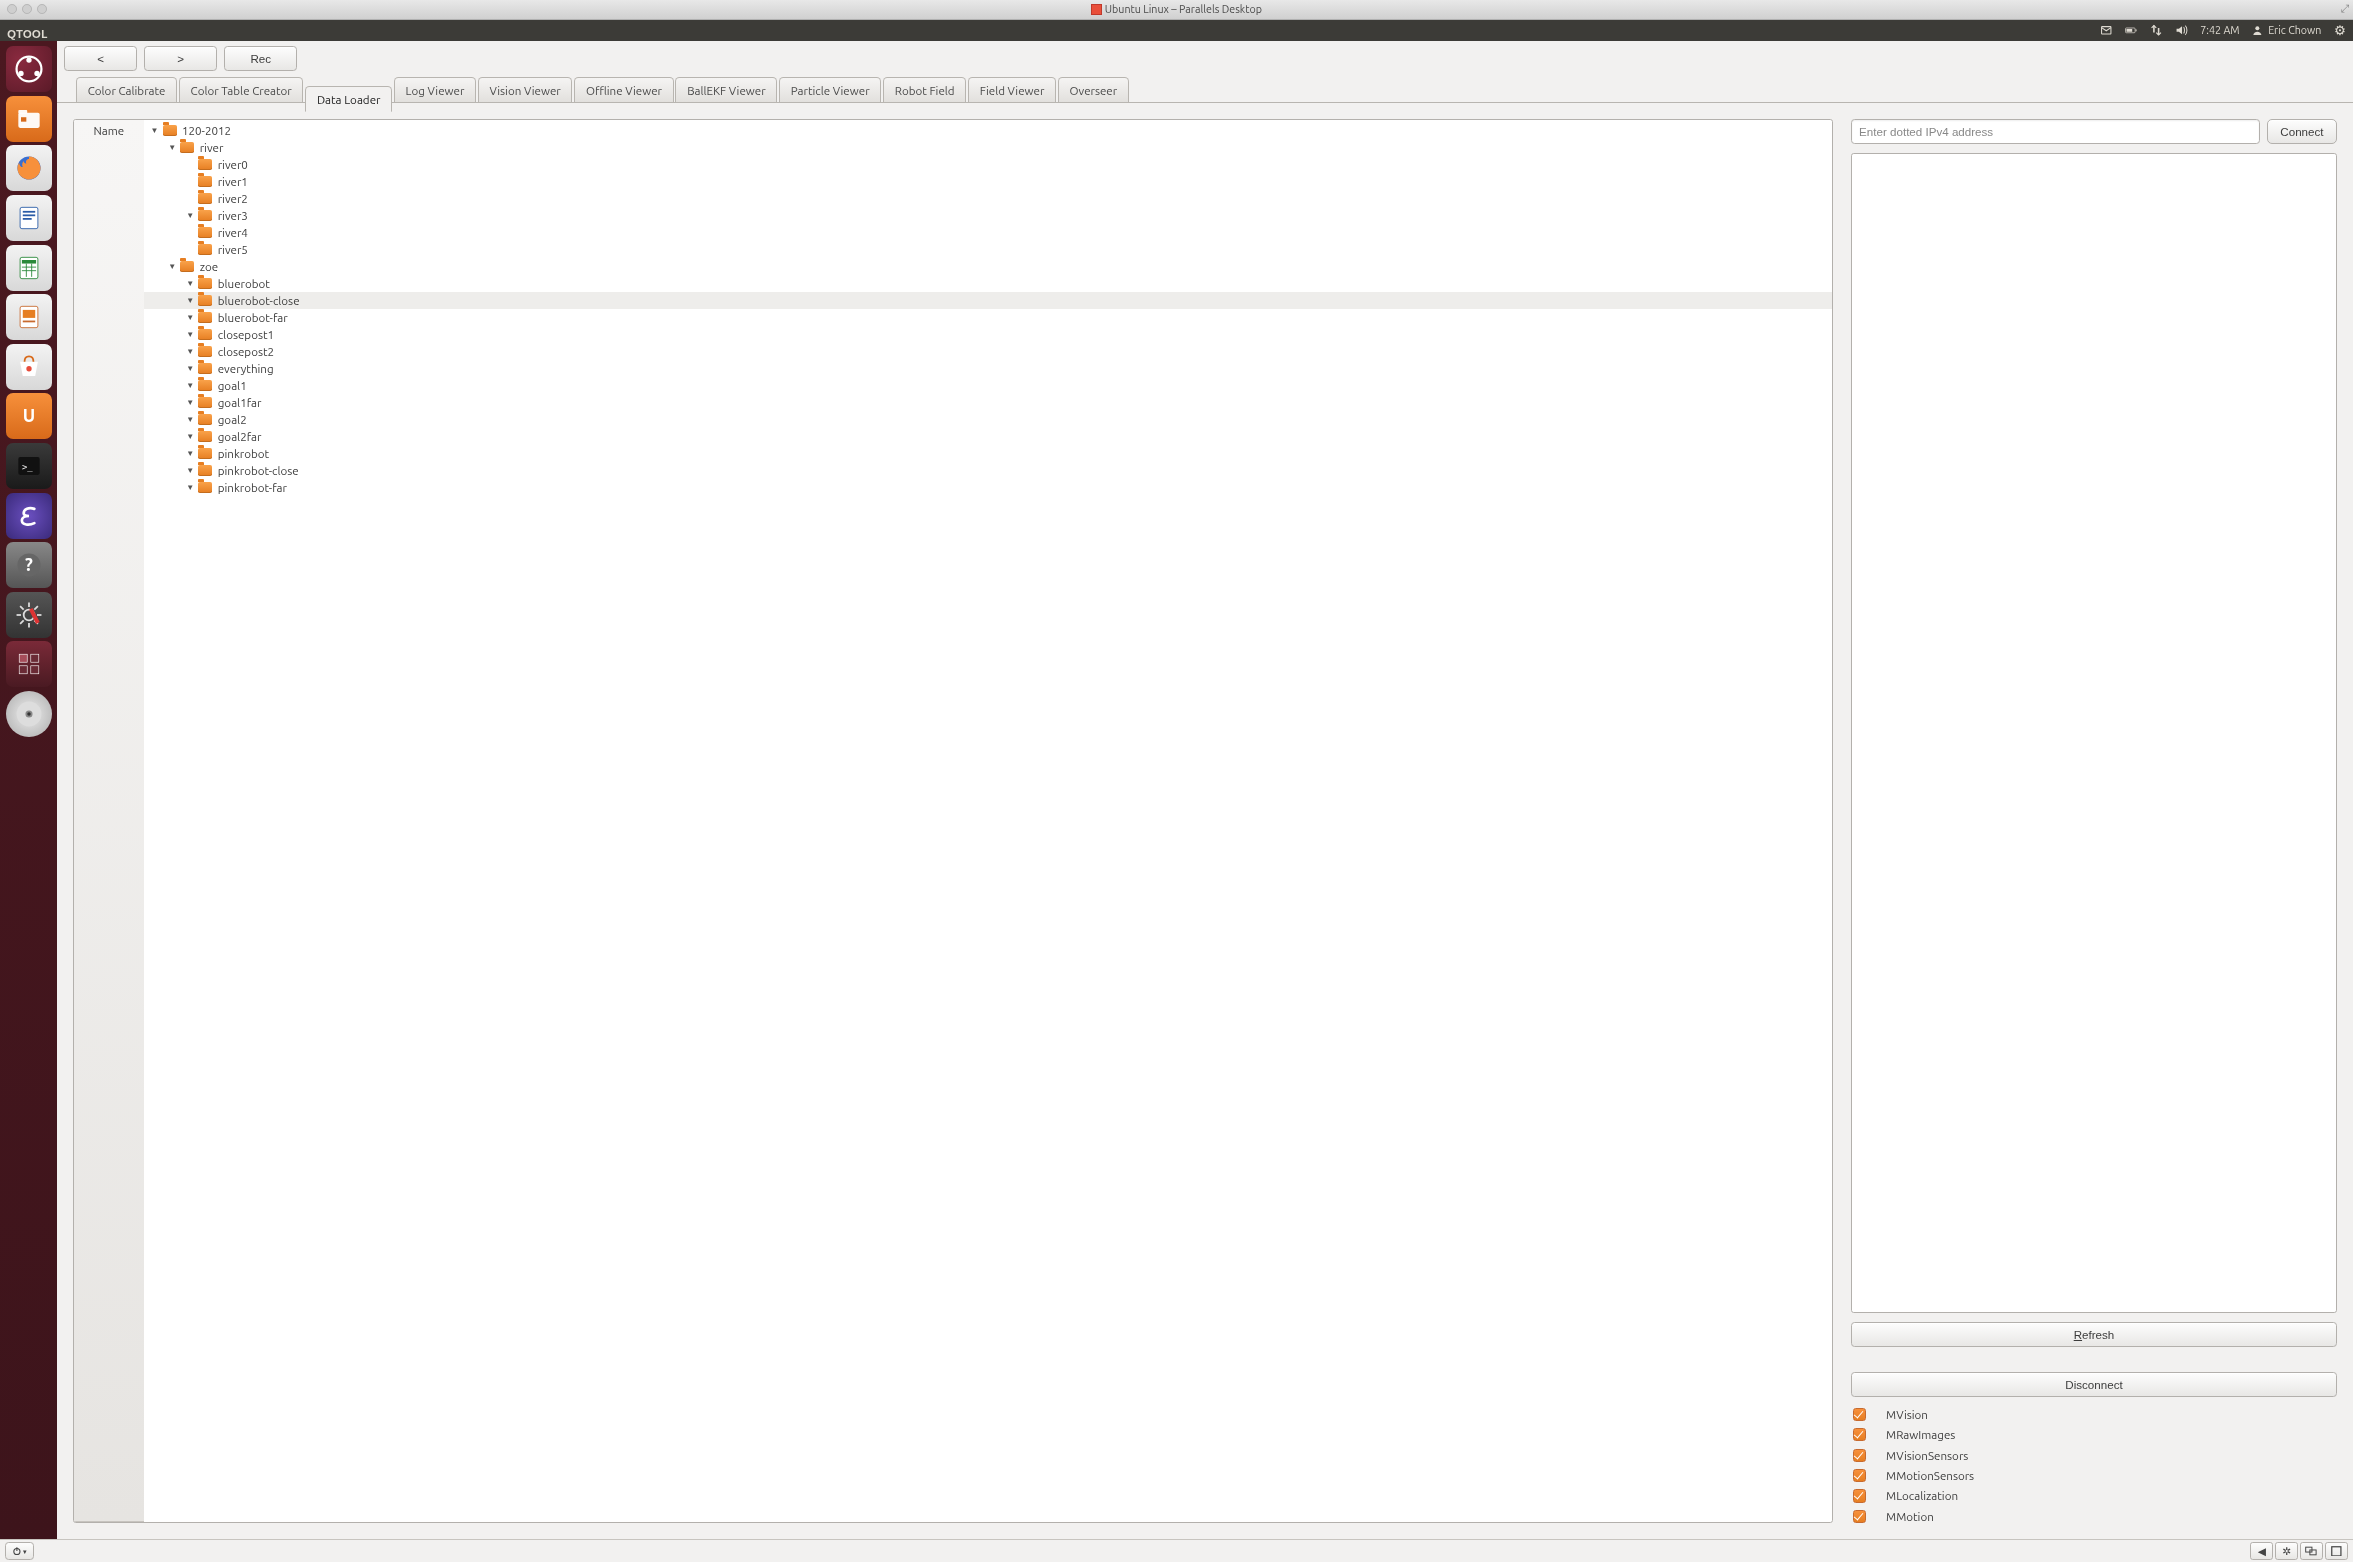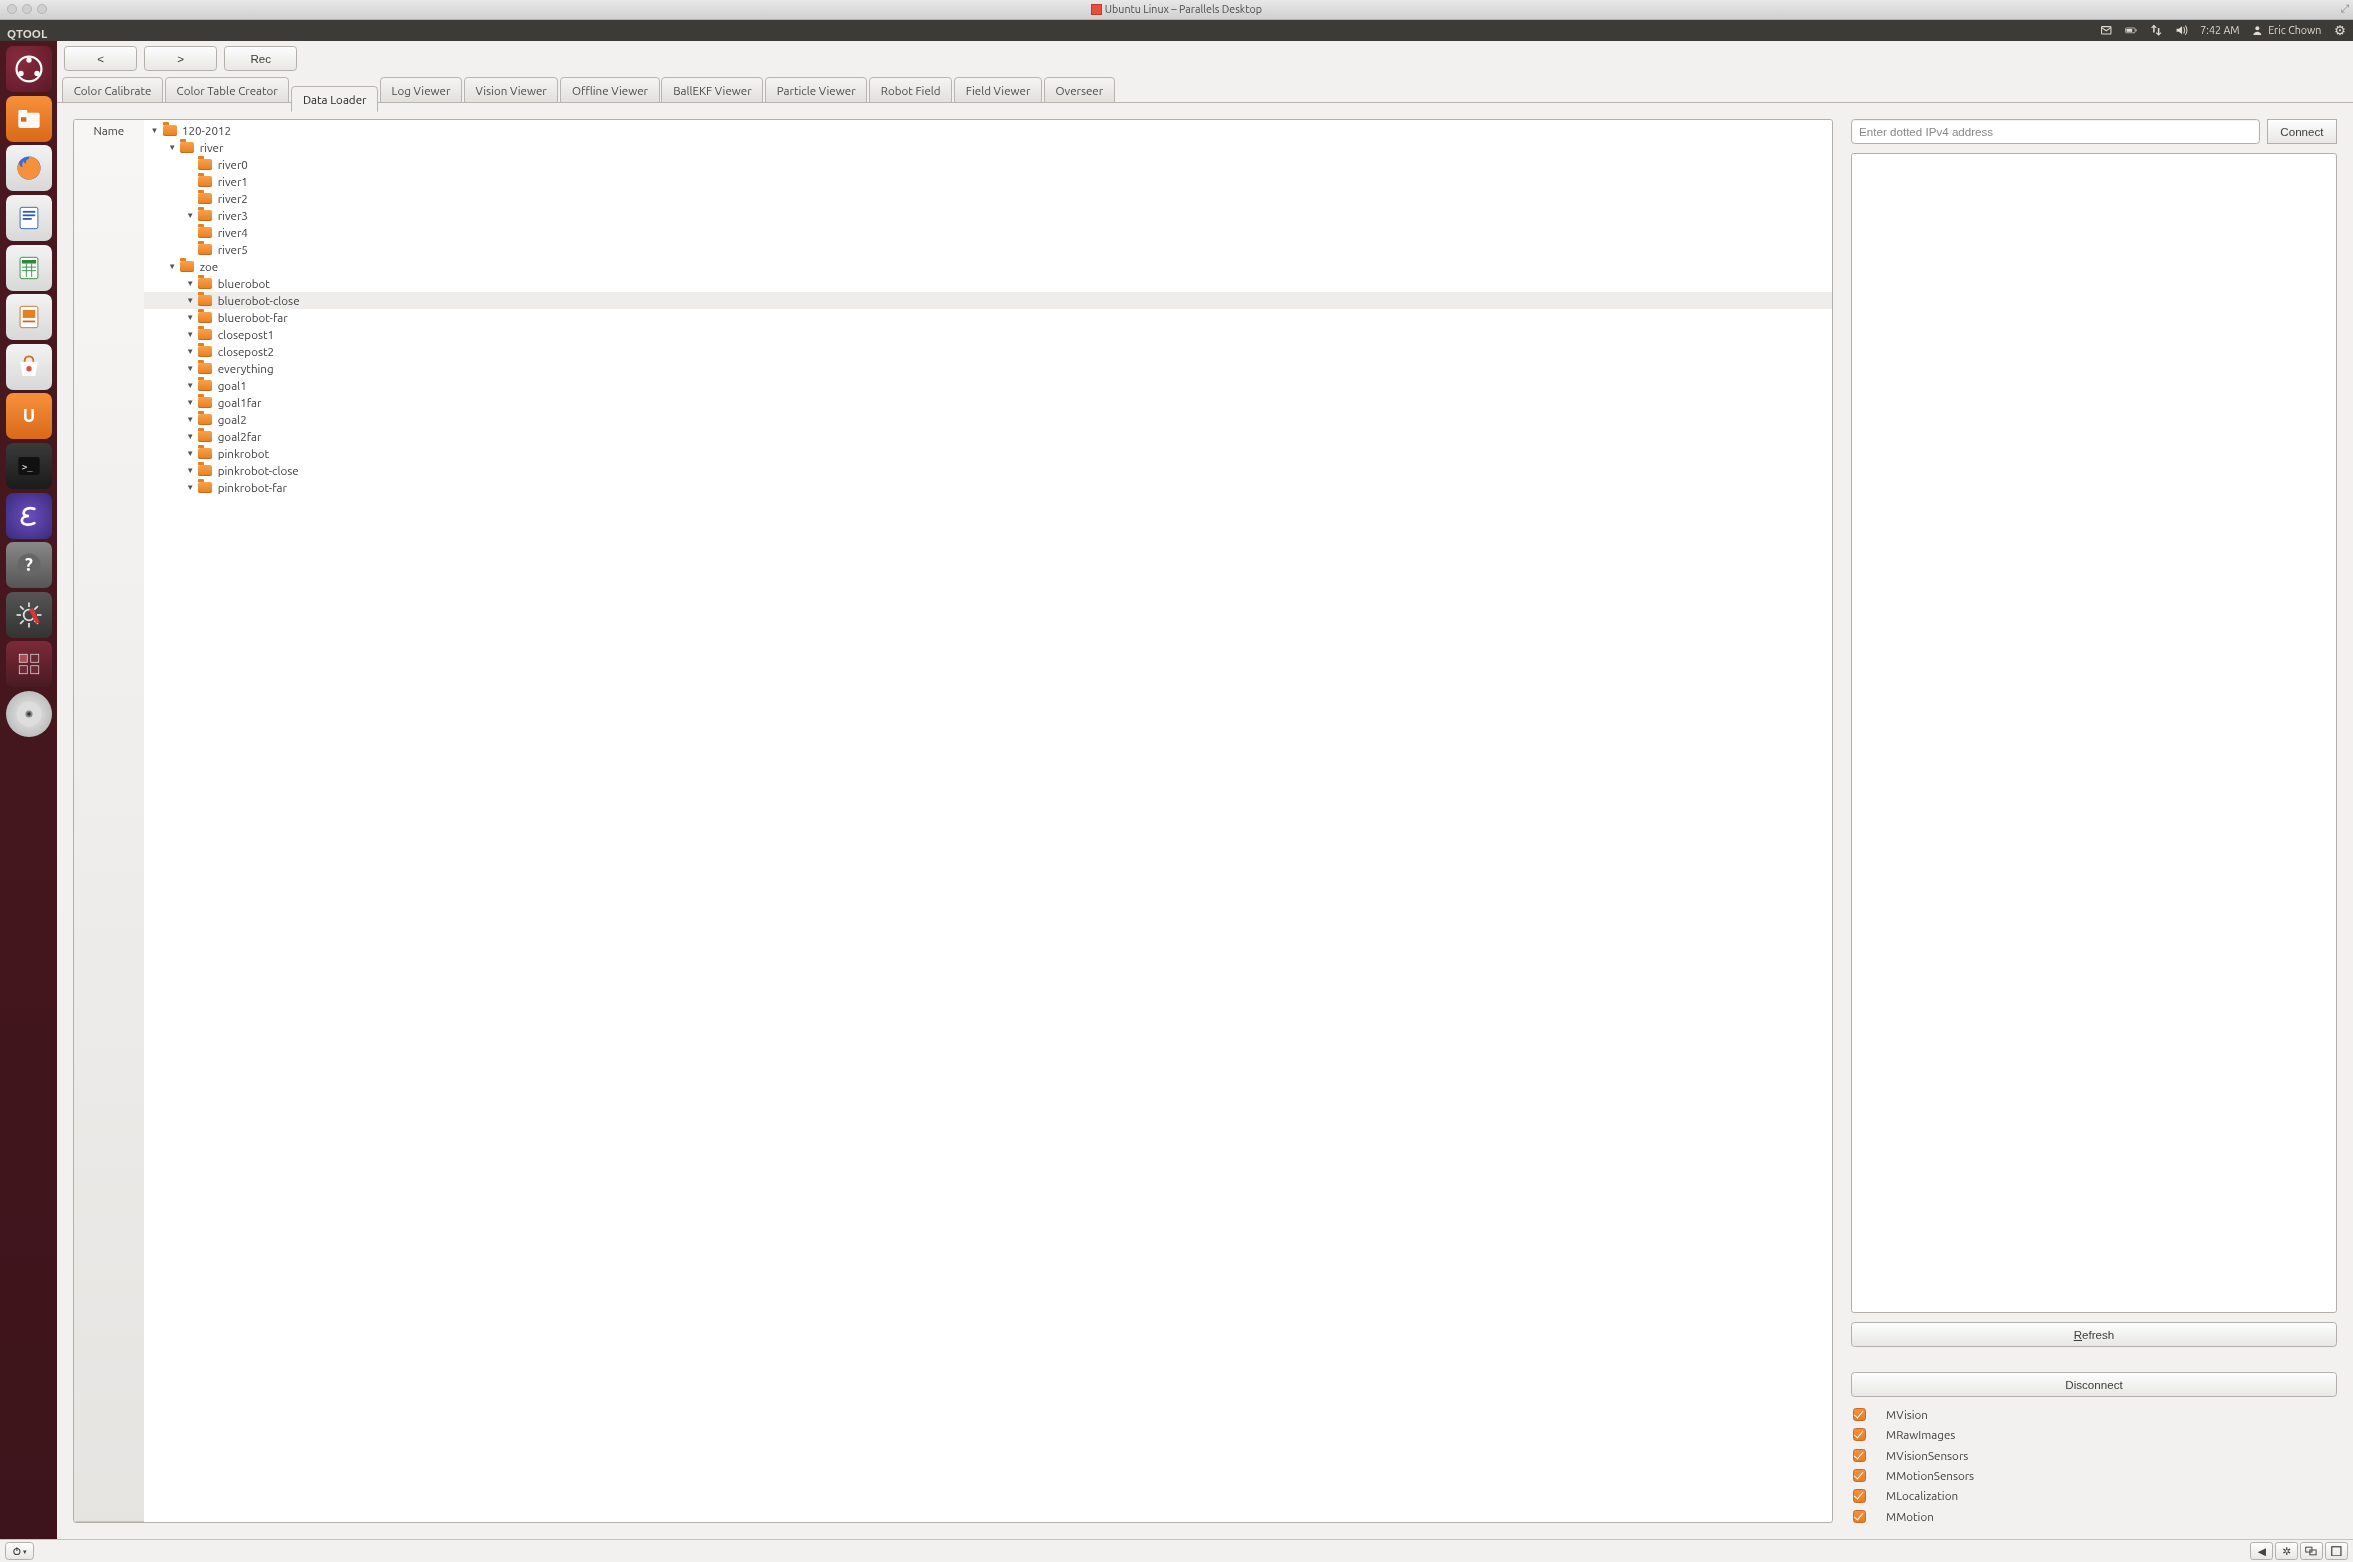--- a/index.html
+++ b/index.html
@@ -88,21 +88,21 @@
     min-width: 73px; height: 25px;
     background: linear-gradient(#fdfdfd, #e8e7e5);
     border: 0.9px solid #b3b0ac; border-radius: 3.6px;
     font-size: 11.6px; color: #3c3c3c;
     display: inline-flex; align-items: center; justify-content: center;
     box-shadow: inset 0 0.9px 0 #fff;
   }
 
   .tab-strip {
     display: flex; align-items: flex-end;
-    padding: 0 5px;
+    padding: 0 19px;
     background: #f2f1f0;
   }
   .tab {
     padding: 5.3px 10.7px; margin-right: 1.8px;
     background: linear-gradient(#f5f4f3, #e2e0dd);
     border: 0.9px solid #b8b5b0; border-bottom: none;
     border-radius: 4.4px 4.4px 0 0;
     font-size: 11.6px; color: #4a4a4a;
     cursor: default;
   }
@@ -162,21 +162,21 @@
   .ip-input {
     flex: 1; height: 25px; padding: 0 7.1px;
     border: 0.9px solid #b3b0ac; border-radius: 3.6px;
     background: #fff; font-size: 11.6px;
     box-shadow: inset 0 0.9px 1.8px rgba(0,0,0,0.07);
   }
   .ip-input::placeholder { color: #888; }
   .wide-btn {
     height: 25px;
     background: linear-gradient(#fdfdfd, #e8e7e5);
-    border: 0.9px solid #b3b0ac; border-radius: 0;
+    border: 0.9px solid #b3b0ac; border-radius: 5px;
     font-size: 11.6px; color: #3c3c3c; padding: 0 12.5px;
     box-shadow: inset 0 0.9px 0 #fff;
   }
   .listbox {
     flex: 1; min-height: 267px;
     border: 0.9px solid #b3b0ac; border-radius: 2.7px; background: #fff;
   }
   .full-width-btn {
     width: 100%; height: 25px;
     background: linear-gradient(#fdfdfd, #e8e7e5);

